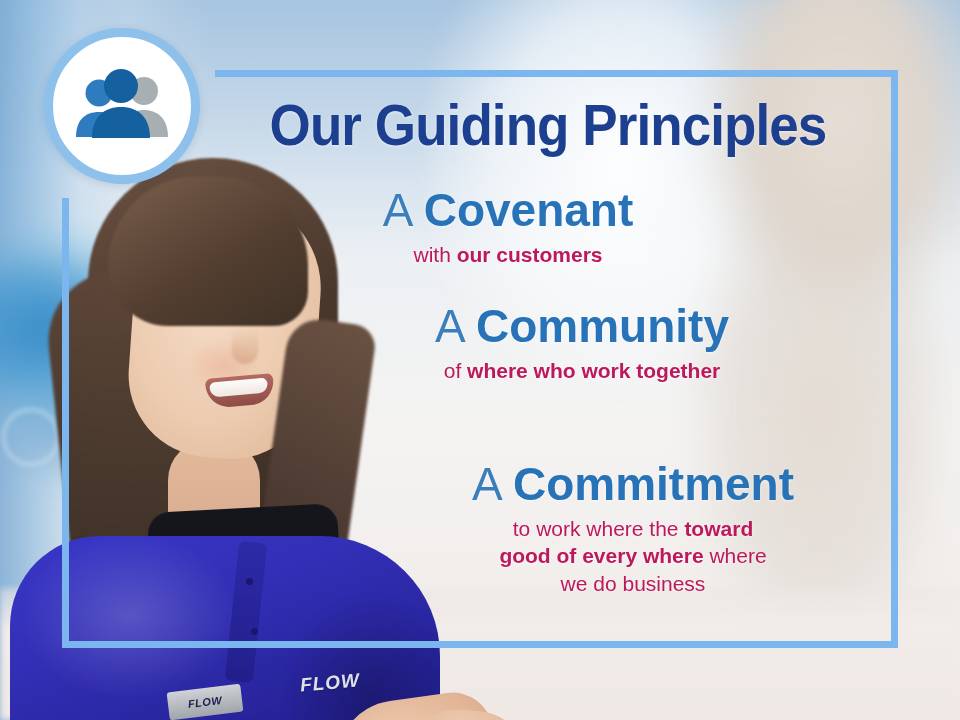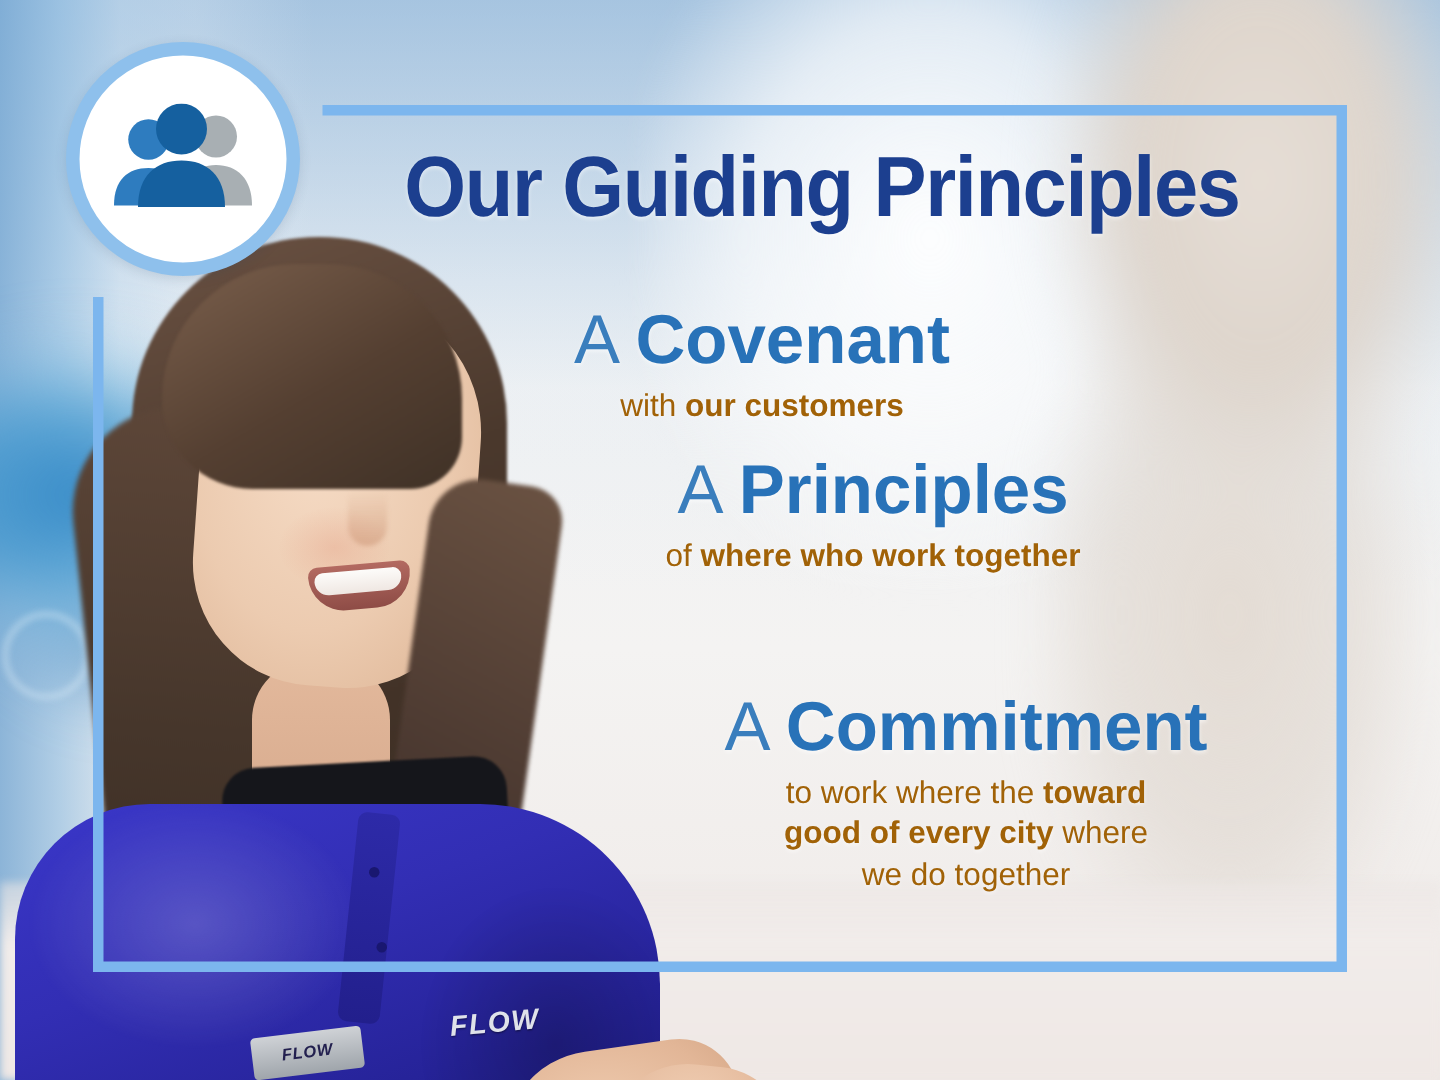--- a/index.html
+++ b/index.html
@@ -243,29 +243,29 @@
     color: #2872b8;
     white-space: nowrap;
     text-shadow: 0 1px 3px rgba(255,255,255,0.6);
   }
   .p-title .lead { font-weight: normal; color: #3a7ebd; }
   .p-title .key  { font-weight: bold; }
   .p-sub {
     font-family: "Liberation Sans", sans-serif;
     font-size: 21px;
     line-height: 1.32;
-    color: #a16207;
+    color: #be185d;
     margin-top: 6px;
     text-shadow: 0 1px 3px rgba(255,255,255,0.6);
   }
   .p-sub b { font-weight: bold; }
 
-  .block-covenant   { left: 288px; top: 186px; width: 440px; margin-top: 16px; }
+  .block-covenant   { left: 288px; top: 186px; width: 440px; }
   .block-community  { left: 352px; top: 302px; width: 460px; }
-  .block-commitment { left: 409px; top: 460px; width: 470px; text-align: center; }
+  .block-commitment { left: 398px; top: 460px; width: 470px; text-align: center; }
 </style>
 </head>
 <body>
 
 <div id="stage">
 
   <div class="photo-layer bg-room"></div>
   <div class="photo-layer bg-panes"></div>
   <div class="bg-car"></div>
   <div class="bg-badge"></div>
@@ -332,31 +332,31 @@
     <div class="p-title">
       <span class="lead">A </span><span class="key">Covenant</span>
     </div>
     <div class="p-sub">
       <span>with </span><b>our customers</b>
     </div>
   </div>
 
   <div class="principle block-community">
     <div class="p-title">
-      <span class="lead">A </span><span class="key">Principles</span>
+      <span class="lead">A </span><span class="key">Community</span>
     </div>
     <div class="p-sub">
       <div><span>of </span><b>where who work together</b></div>
     </div>
   </div>
 
   <div class="principle block-commitment">
     <div class="p-title">
       <span class="lead">A </span><span class="key">Commitment</span>
     </div>
     <div class="p-sub">
       <div><span>to work where the </span><b>toward</b></div>
-      <div><b>good of every city</b><span> where</span></div>
-      <div>we do together</div>
+      <div><b>good of every where</b><span> where</span></div>
+      <div>we do business</div>
     </div>
   </div>
 
 </div>
 
 </body></html>

